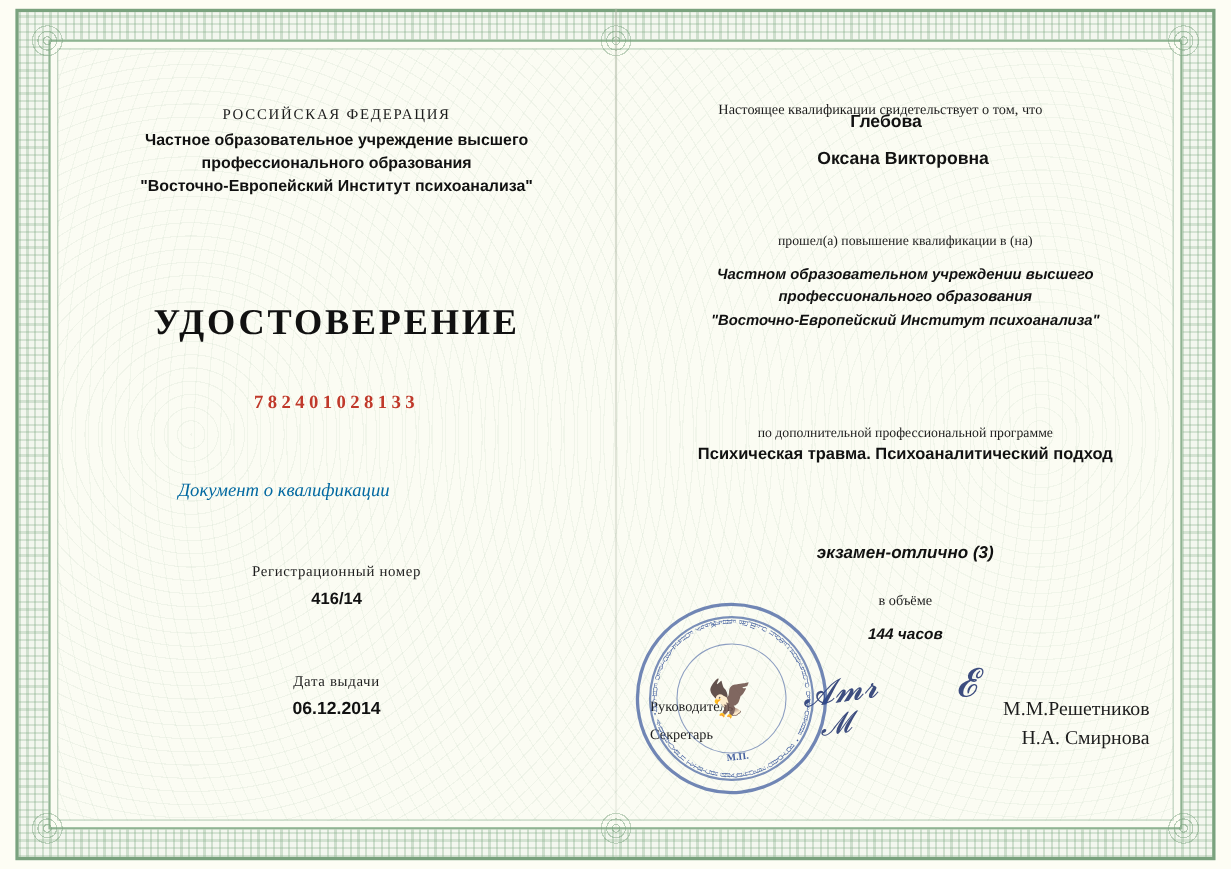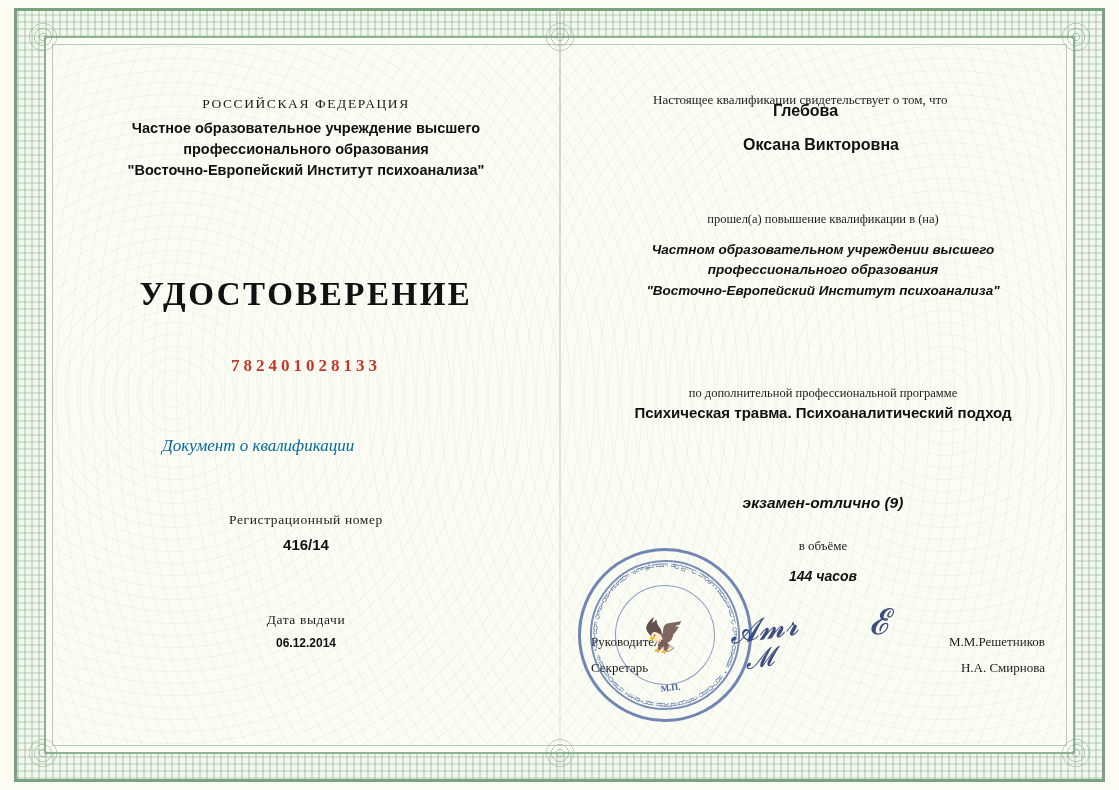--- a/index.html
+++ b/index.html
@@ -103,21 +103,21 @@
     font-size:13.5px;color:#1d1d1d;letter-spacing:.6px;
   }
   .val{
     font-size:15px;font-weight:bold;color:#111;
   }
   .reg{position:absolute;top:468px;left:0;right:0;}
   .reg .val{margin-top:8px;}
   .city{position:absolute;top:516px;left:0;right:0;}
   .city .val{margin-top:8px;}
   .date{position:absolute;top:568px;left:0;right:0;}
-  .date .val{margin-top:8px;font-size:12px;}
+  .date .val{margin-top:8px;font-size:16px;}
 
   
   .r-line1{
     position:absolute;top:48px;left:70px;right:0;
     font-family:"Liberation Serif", serif;font-size:13px;color:#1d1d1d;
     text-align:left;
   }
   .fam{
     position:absolute;top:58px;left:190px;
     font-size:16px;font-weight:bold;color:#111;
@@ -154,21 +154,21 @@
     position:absolute;top:524px;left:0;right:0;
     font-size:14px;font-weight:bold;font-style:italic;color:#111;
   }
   .sig-row{
     position:absolute;left:0;right:0;
     font-family:"Liberation Serif", serif;font-size:13px;color:#1d1d1d;
   }
   .sig1{top:590px;}
   .sig2{top:616px;}
   .sig-label{position:absolute;left:8px;}
-  .sig-name{position:absolute;right:18px;font-size:13px;}
+  .sig-name{position:absolute;right:18px;font-size:18px;}
 
   
   .scribble{
     position:absolute;color:#1c2f6b;font-family:"Liberation Serif", serif;
     font-style:italic;font-size:30px;opacity:.85;transform:rotate(-8deg);
   }
   .scr1{left:146px;top:568px;}
   .scr2{left:285px;top:560px;font-size:34px;}
   .scr3{left:162px;top:600px;font-size:26px;}
 
@@ -266,21 +266,21 @@
 
     <div class="org2 c">
       <div>Частном образовательном учреждении высшего</div>
       <div>профессионального образования</div>
       <div>"Восточно-Европейский Институт психоанализа"</div>
     </div>
 
     <div class="r-line3 c">по дополнительной профессиональной программе</div>
     <div class="program c">Психическая травма. Психоаналитический подход</div>
 
-    <div class="exam c">экзамен-отлично (9)</div>
+    <div class="exam c">экзамен-отлично (3)</div>
 
     <div class="vol-lbl c">в объёме</div>
     <div class="vol-val c">144 часов</div>
 
     <div class="scribble scr1">𝓐𝓶𝓻</div>
     <div class="scribble scr2">𝓔</div>
     <div class="scribble scr3">𝓜</div>
 
     <div class="sig-row sig1">
       <span class="sig-label">Руководитель</span>

